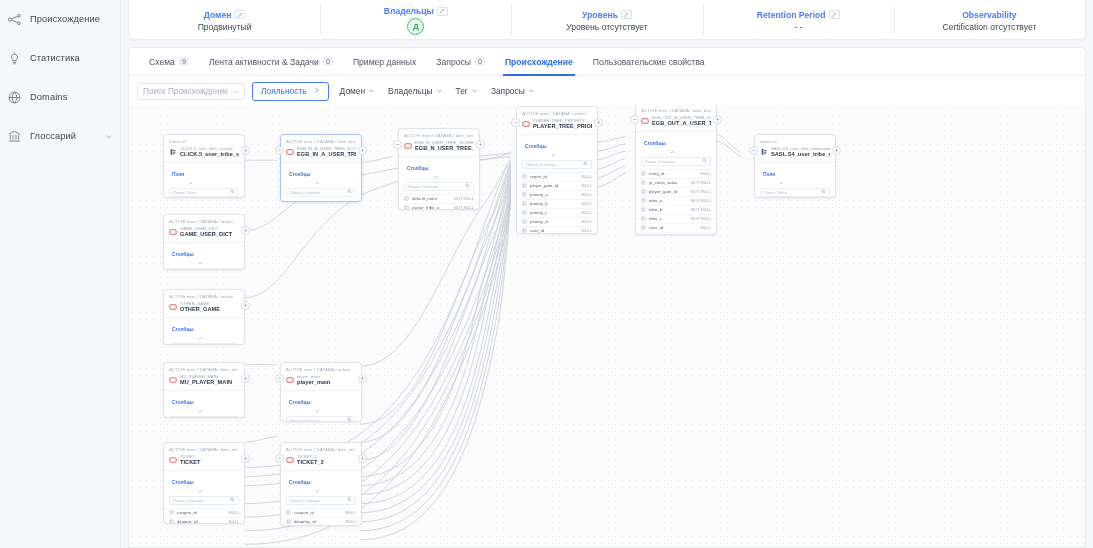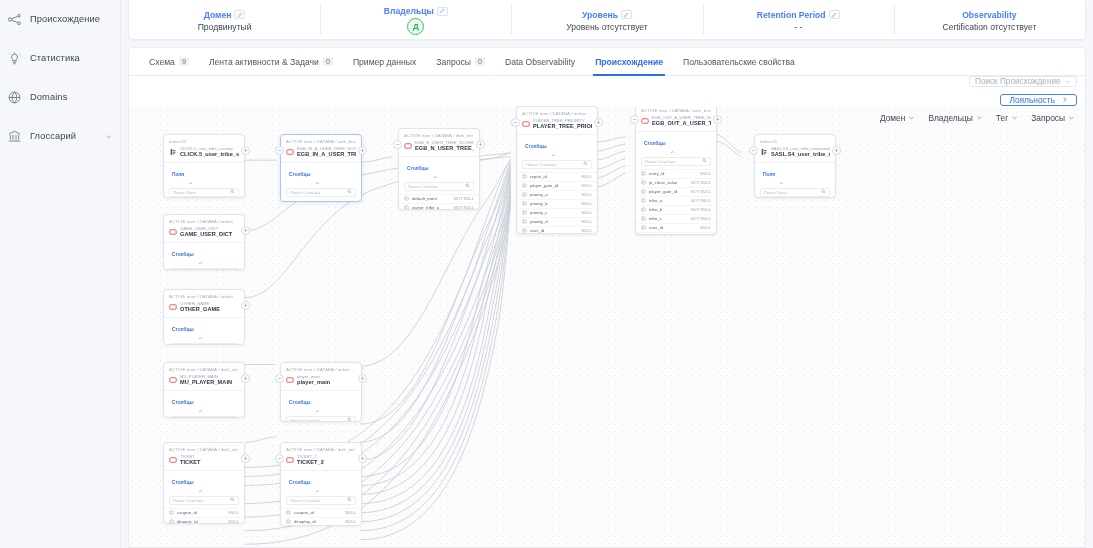--- a/index.html
+++ b/index.html
@@ -178,27 +178,26 @@
     border-top: 1px solid #e9edf3;
     border-radius: 0;
     flex: 1 1 auto;
     position: relative;
     overflow: hidden;
   }
 
   .filter-bar {
     height: 30px;
     display: flex;
-    align-items: flex-end;
+    align-items: center;
     padding: 0 8px;
     gap: 7px;
     position: relative;
     z-index: 4;
     background: transparent;
-    flex-direction: column;
   }
   .search-box {
     width: 108px; height: 17px;
     border: 1px solid #e2e7f0;
     border-radius: 3px;
     background: #fff;
     display: flex; align-items: center;
     padding: 0 5px;
     font-size: 8.2px;
     color: #a8b0c0;
@@ -454,23 +453,20 @@
           <span>Лента активности &amp; Задачи</span>
           <span class="tab-badge">0</span>
         </div>
         <div class="tab">
           <span>Пример данных</span>
         </div>
         <div class="tab">
           <span>Запросы</span>
           <span class="tab-badge">0</span>
         </div>
-        <div class="tab">
-          <span>Data Observability</span>
-        </div>
         <div class="tab active">
           <span>Происхождение</span>
         </div>
         <div class="tab">
           <span>Пользовательские свойства</span>
         </div>
       </div>
 
     <div class="panel">
 

